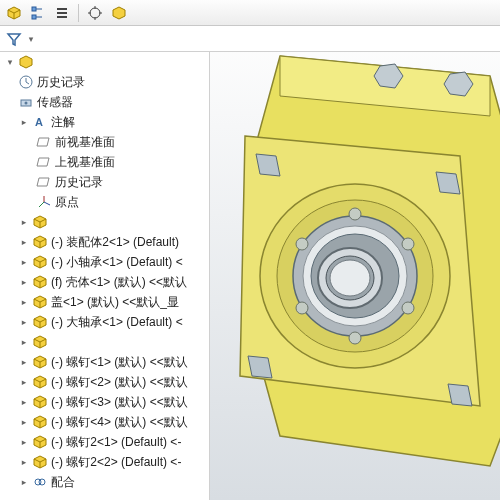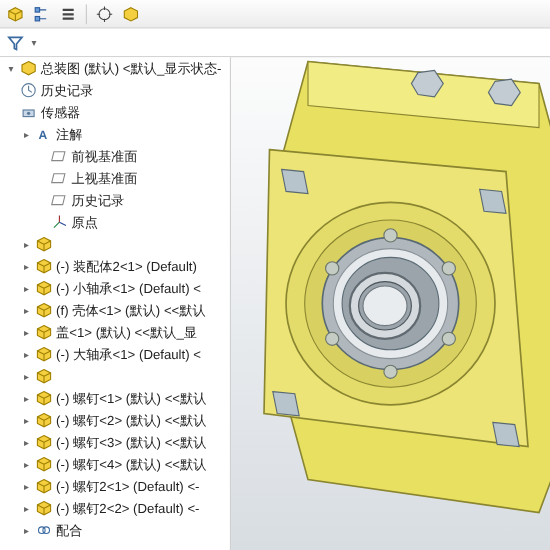--- a/index.html
+++ b/index.html
@@ -6,21 +6,21 @@
   body { width: 500px; height: 500px; overflow: hidden; position: relative; background: #f8f8f8; }
   .toolbar { height: 26px; background: linear-gradient(#fdfdfd,#ececec); border-bottom: 1px solid #c8c8c8; display: flex; align-items: center; padding: 0 4px; gap: 4px; }
   .toolbar .tb-btn { width: 20px; height: 20px; display: flex; align-items: center; justify-content: center; border: 1px solid transparent; border-radius: 2px; cursor: pointer; }
   .toolbar .divider { width: 1px; height: 18px; background: #c8c8c8; margin: 0 2px; }
   .filter-row { height: 26px; background: #fff; border-bottom: 1px solid #d0d0d0; display: flex; align-items: center; padding: 0 6px; }
   .tree { position: absolute; top: 52px; left: 0; width: 210px; bottom: 0; background: #ffffff; overflow: hidden; font-size: 12px; color: #222; border-right: 1px solid #d0d0d0; }
   .tree-row { display: flex; align-items: center; height: 20px; padding-left: 4px; white-space: nowrap; cursor: default; }
   .exp { width: 12px; height: 12px; display: inline-flex; align-items: center; justify-content: center; color: #666; font-size: 9px; margin-right: 2px; }
   .ico { width: 16px; height: 16px; display: inline-flex; align-items: center; justify-content: center; margin-right: 3px; }
   .ind1 { padding-left: 18px; text-align: right; }
-  .ind2 { padding-left: 46px; }
+  .ind2 { padding-left: 36px; }
   .viewport { position: absolute; top: 26px; left: 0; right: 0; bottom: 0; background: linear-gradient(#fefefe,#d8dde2); overflow: hidden; z-index: -1; }
   .model-svg { position: absolute; top: 0; right: -30px; width: 380px; height: 500px; }
   svg.ic { width: 16px; height: 16px; }
 </style>
 </head>
 <body>
 
 <div class="viewport">
   <svg class="model-svg" viewBox="0 0 380 500">
 
@@ -115,21 +115,20 @@
 </div>
 
 <div class="tree">
   <div class="tree-row">
     <span class="exp">▾</span>
     <span class="ico">
         <svg class="ic" viewBox="0 0 16 16">
           <polygon points="8,2 14,5 14,11 8,14 2,11 2,5" fill="#f4d040" stroke="#a08000"></polygon>
         </svg>
       </span>
-    <span>总装图 (默认) &lt;默认_显示状态-</span>
   </div>
   <div class="tree-row ind1">
     <span class="ico">
         <svg class="ic" viewBox="0 0 16 16">
           <circle cx="8" cy="8" r="6" fill="none" stroke="#5a7a9a"></circle>
           <polyline points="8,4 8,8 11,10" fill="none" stroke="#5a7a9a"></polyline>
         </svg>
       </span>
     <span>历史记录</span>
   </div>

